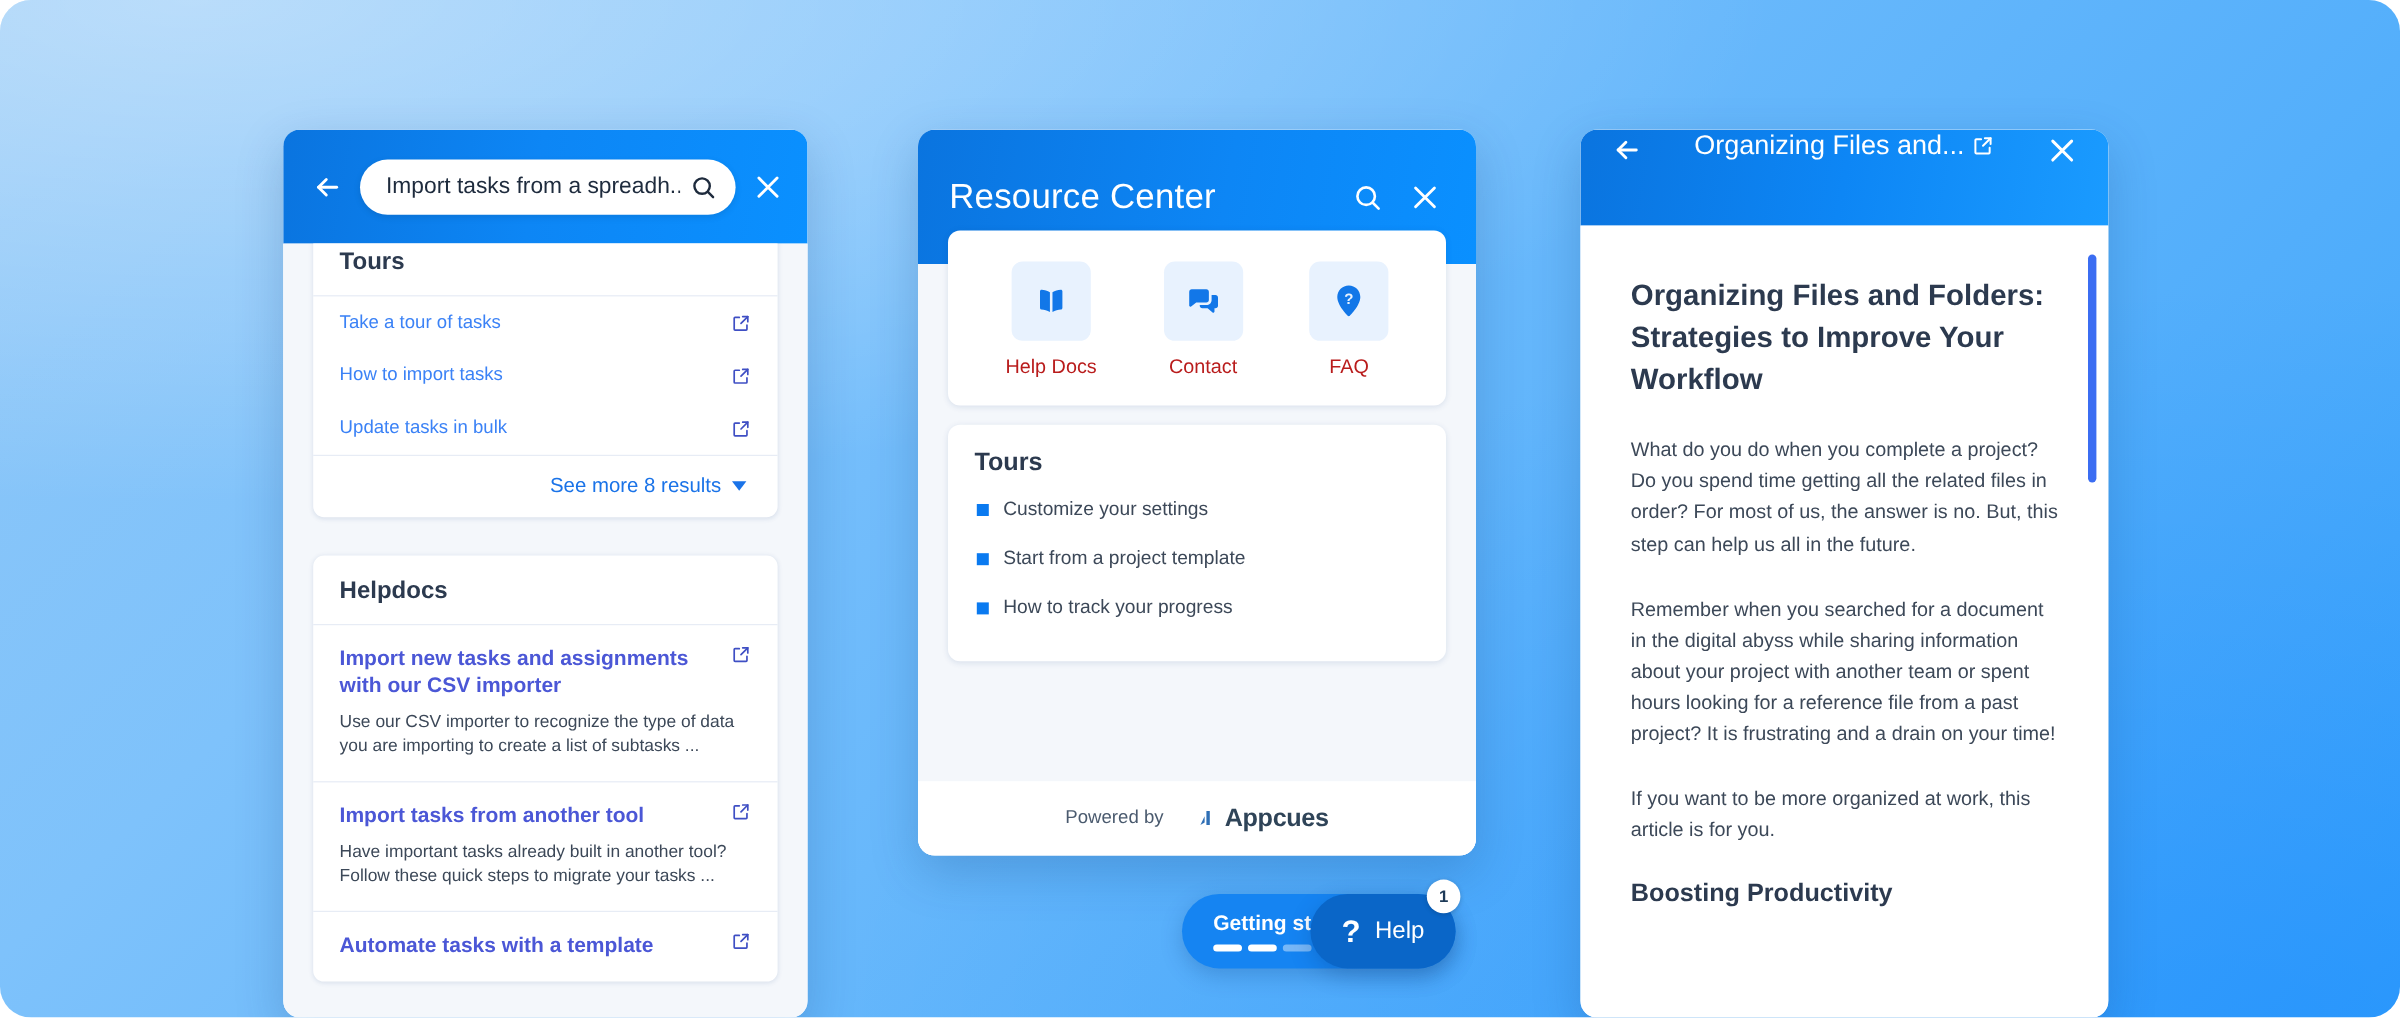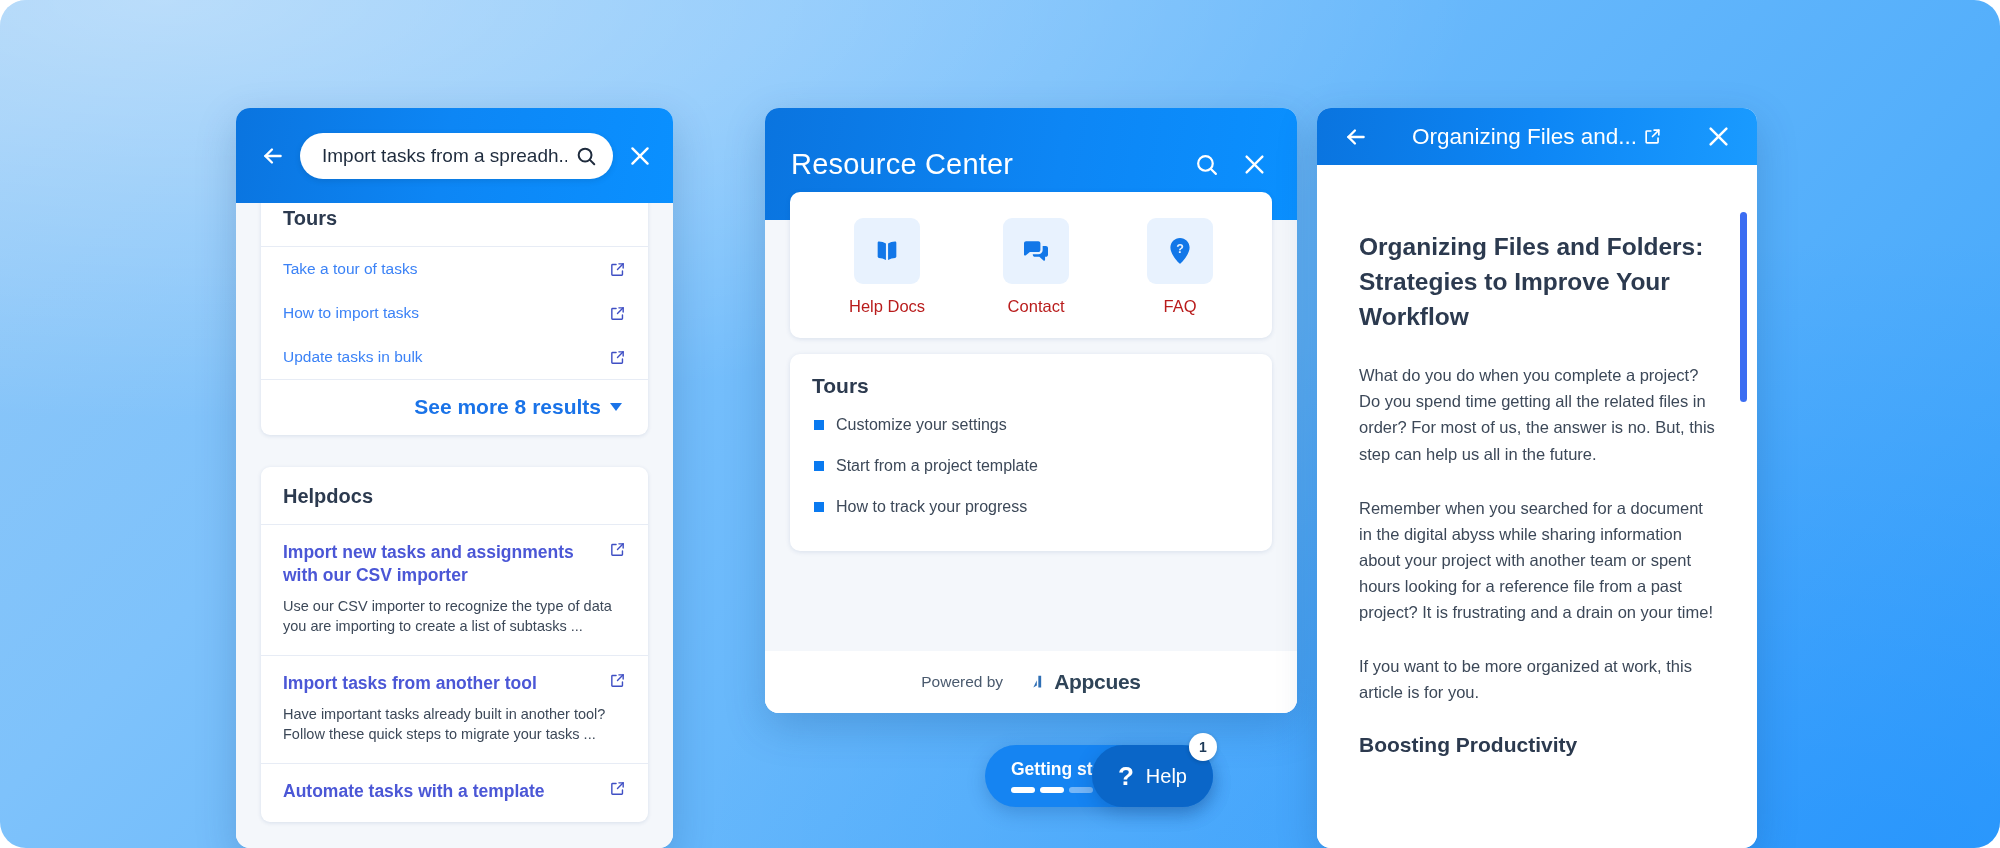--- a/index.html
+++ b/index.html
@@ -111,26 +111,25 @@
     color: #3b82f6;
   }
   .ext-icon { color: #3f4fc4; display: flex; flex: 0 0 auto; }
   .see-more-row {
     border-top: 1px solid #e7ecf5;
     padding: 15px 26px 16px 0;
     text-align: right;
     cursor: pointer;
   }
   .see-more-row .lbl {
-    font-size: 21px;
+    font-size: 17px;
     color: #1a73e8;
     display: inline-flex;
     align-items: center;
     gap: 9px;
-    font-weight: bold;
   }
   .caret-down {
     width: 0; height: 0;
     border-left: 6px solid transparent;
     border-right: 6px solid transparent;
     border-top: 8px solid #1a73e8;
     display: inline-block;
   }
   .doc-row {
     padding: 16px 22px 18px 22px;
@@ -155,21 +154,21 @@
     font-size: 14.5px;
     color: #3c4858;
     line-height: 1.44;
     margin-top: 8px;
     max-width: 350px;
   }
 
   
   #resource-center {
     left: 765px; top: 108px;
-    width: 532px; height: 605px;
+    width: 465px; height: 605px;
     background: #ffffff;
   }
   .rc-header {
     height: 112px;
     background: linear-gradient(100deg, #0a74df 0%, #0d86f5 55%, #0a90ff 100%);
     display: flex;
     align-items: center;
     padding: 0 26px 0 26px;
     gap: 14px;
   }
@@ -266,24 +265,24 @@
     box-shadow: 0 1px 4px rgba(0,0,0,0.18);
   }
 
   
   #article-panel {
     left: 1317px; top: 108px;
     width: 440px; height: 740px;
     background: #ffffff;
   }
   .art-header {
-    height: 57px;
+    height: 80px;
     background: linear-gradient(100deg, #0a74df 0%, #0d86f5 50%, #1a9bff 100%);
     display: flex;
-    align-items: center;
+    align-items: flex-start;
     padding: 0 22px;
     gap: 8px;
   }
   .art-title-wrap {
     flex: 1 1 auto;
     display: flex; align-items: center; justify-content: center; gap: 6px;
     cursor: pointer;
   }
   .art-title { color: #ffffff; font-size: 22.5px; }
   .art-body {

